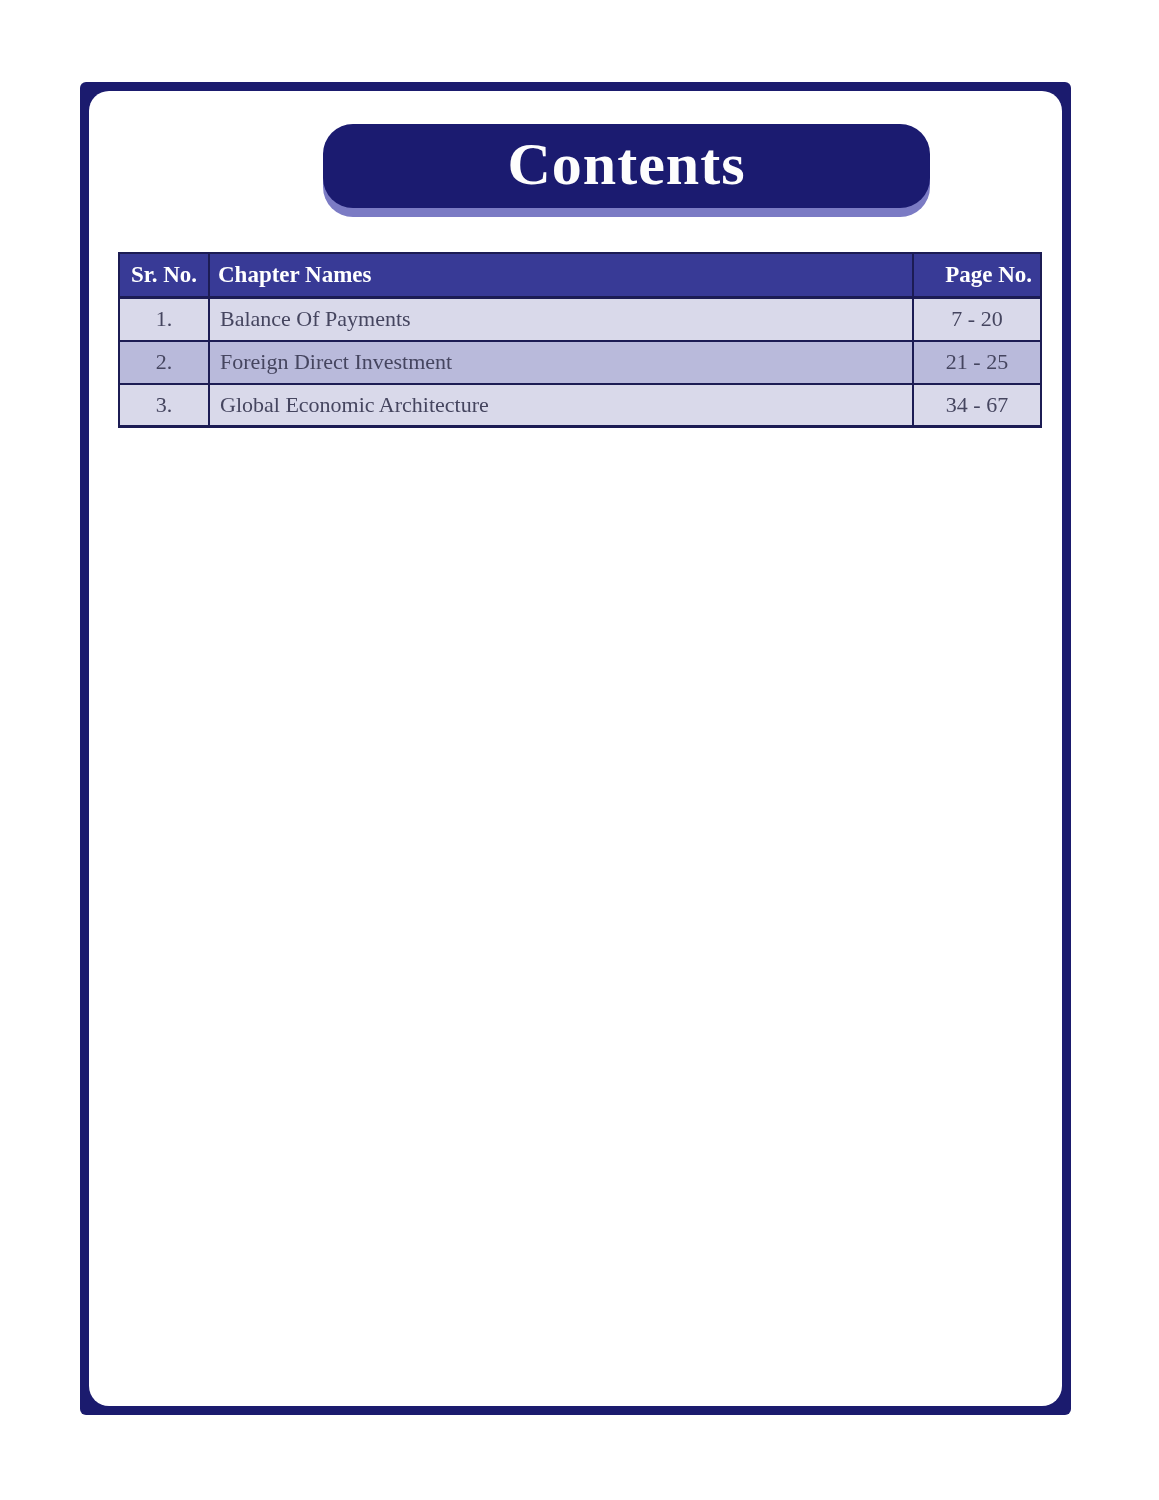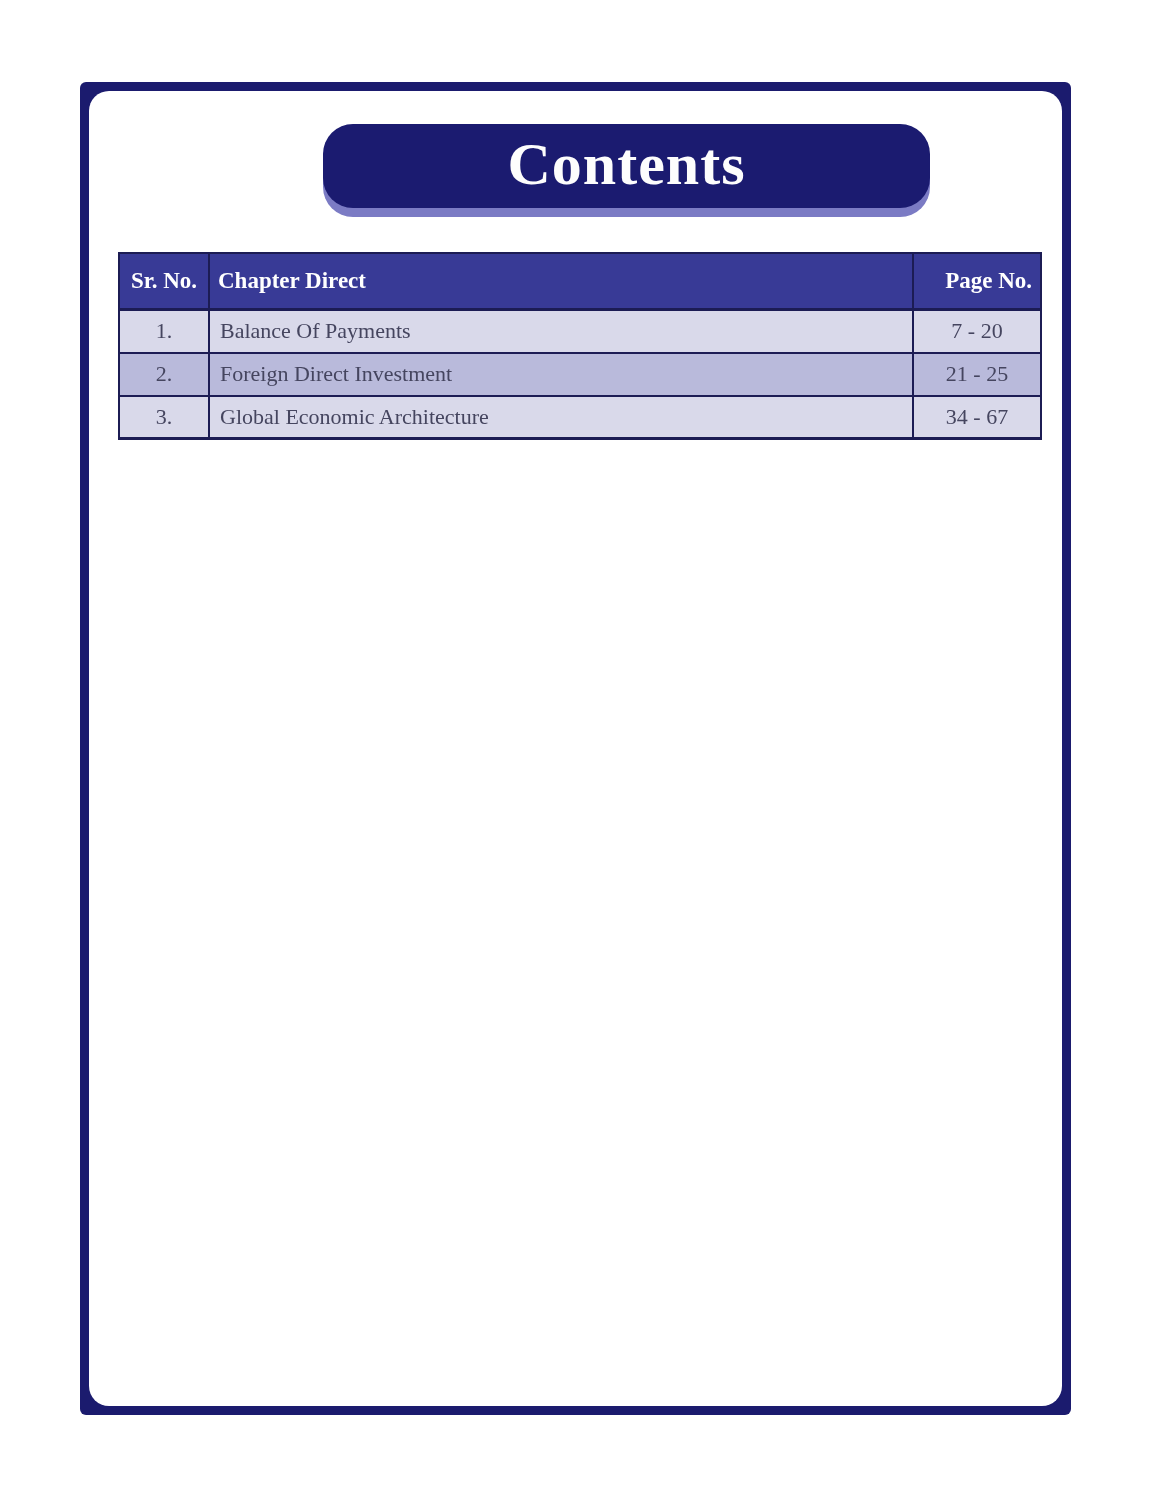--- a/index.html
+++ b/index.html
@@ -68,21 +68,21 @@
   .toc-table col.col-page  { width: 128px; }
 
   .toc-table th {
     background: #383a96;
     color: #ffffff;
     font-weight: bold;
     font-size: 23px;
     height: 42px;
     border: 2px solid #1c1c54;
     border-bottom-width: 3px;
-    padding: 14px 8px;
+    padding: 8px 8px;
   }
   .toc-table th.h-sr   { text-align: center; }
   .toc-table th.h-name { text-align: left; }
   .toc-table th.h-page { text-align: right; }
 
   .toc-table td {
     color: #45455f;
     font-size: 22px;
     height: 43px;
     border: 2px solid #1c1c54;
@@ -110,21 +110,21 @@
 <div class="toc-table-wrap">
   <table class="toc-table">
     <colgroup>
       <col class="col-sr">
       <col class="col-name">
       <col class="col-page">
     </colgroup>
     <thead>
       <tr>
         <th class="h-sr">Sr. No.</th>
-        <th class="h-name">Chapter Direct</th>
+        <th class="h-name">Chapter Names</th>
         <th class="h-page">Page No.</th>
       </tr>
     </thead>
     <tbody>
       <tr>
         <td class="c-sr">1.</td>
         <td class="c-name">Balance Of Payments</td>
         <td class="c-page">7 - 20</td>
       </tr>
       <tr>

